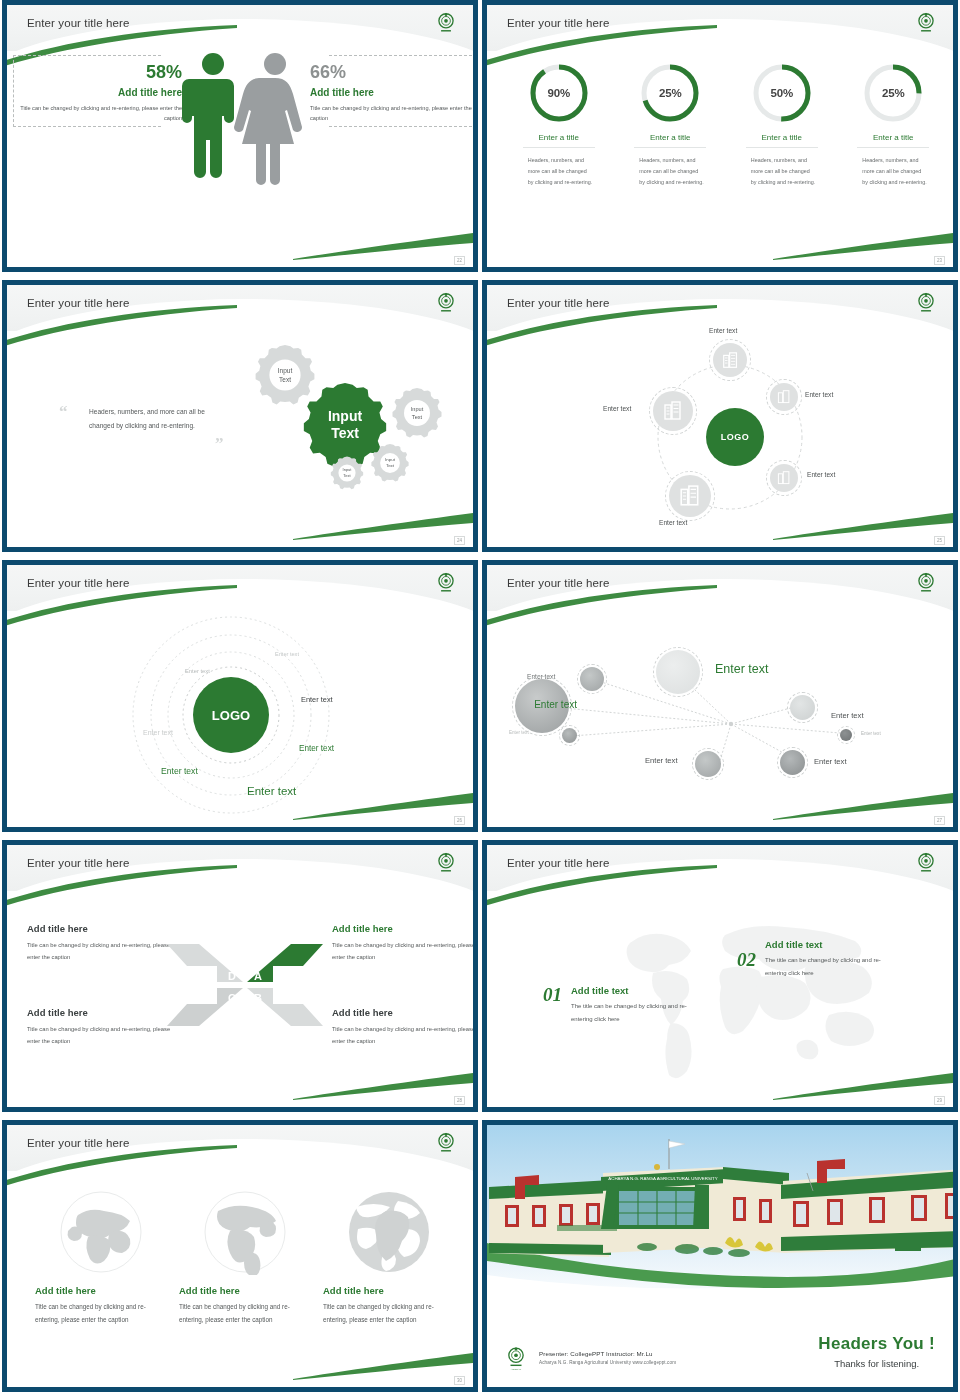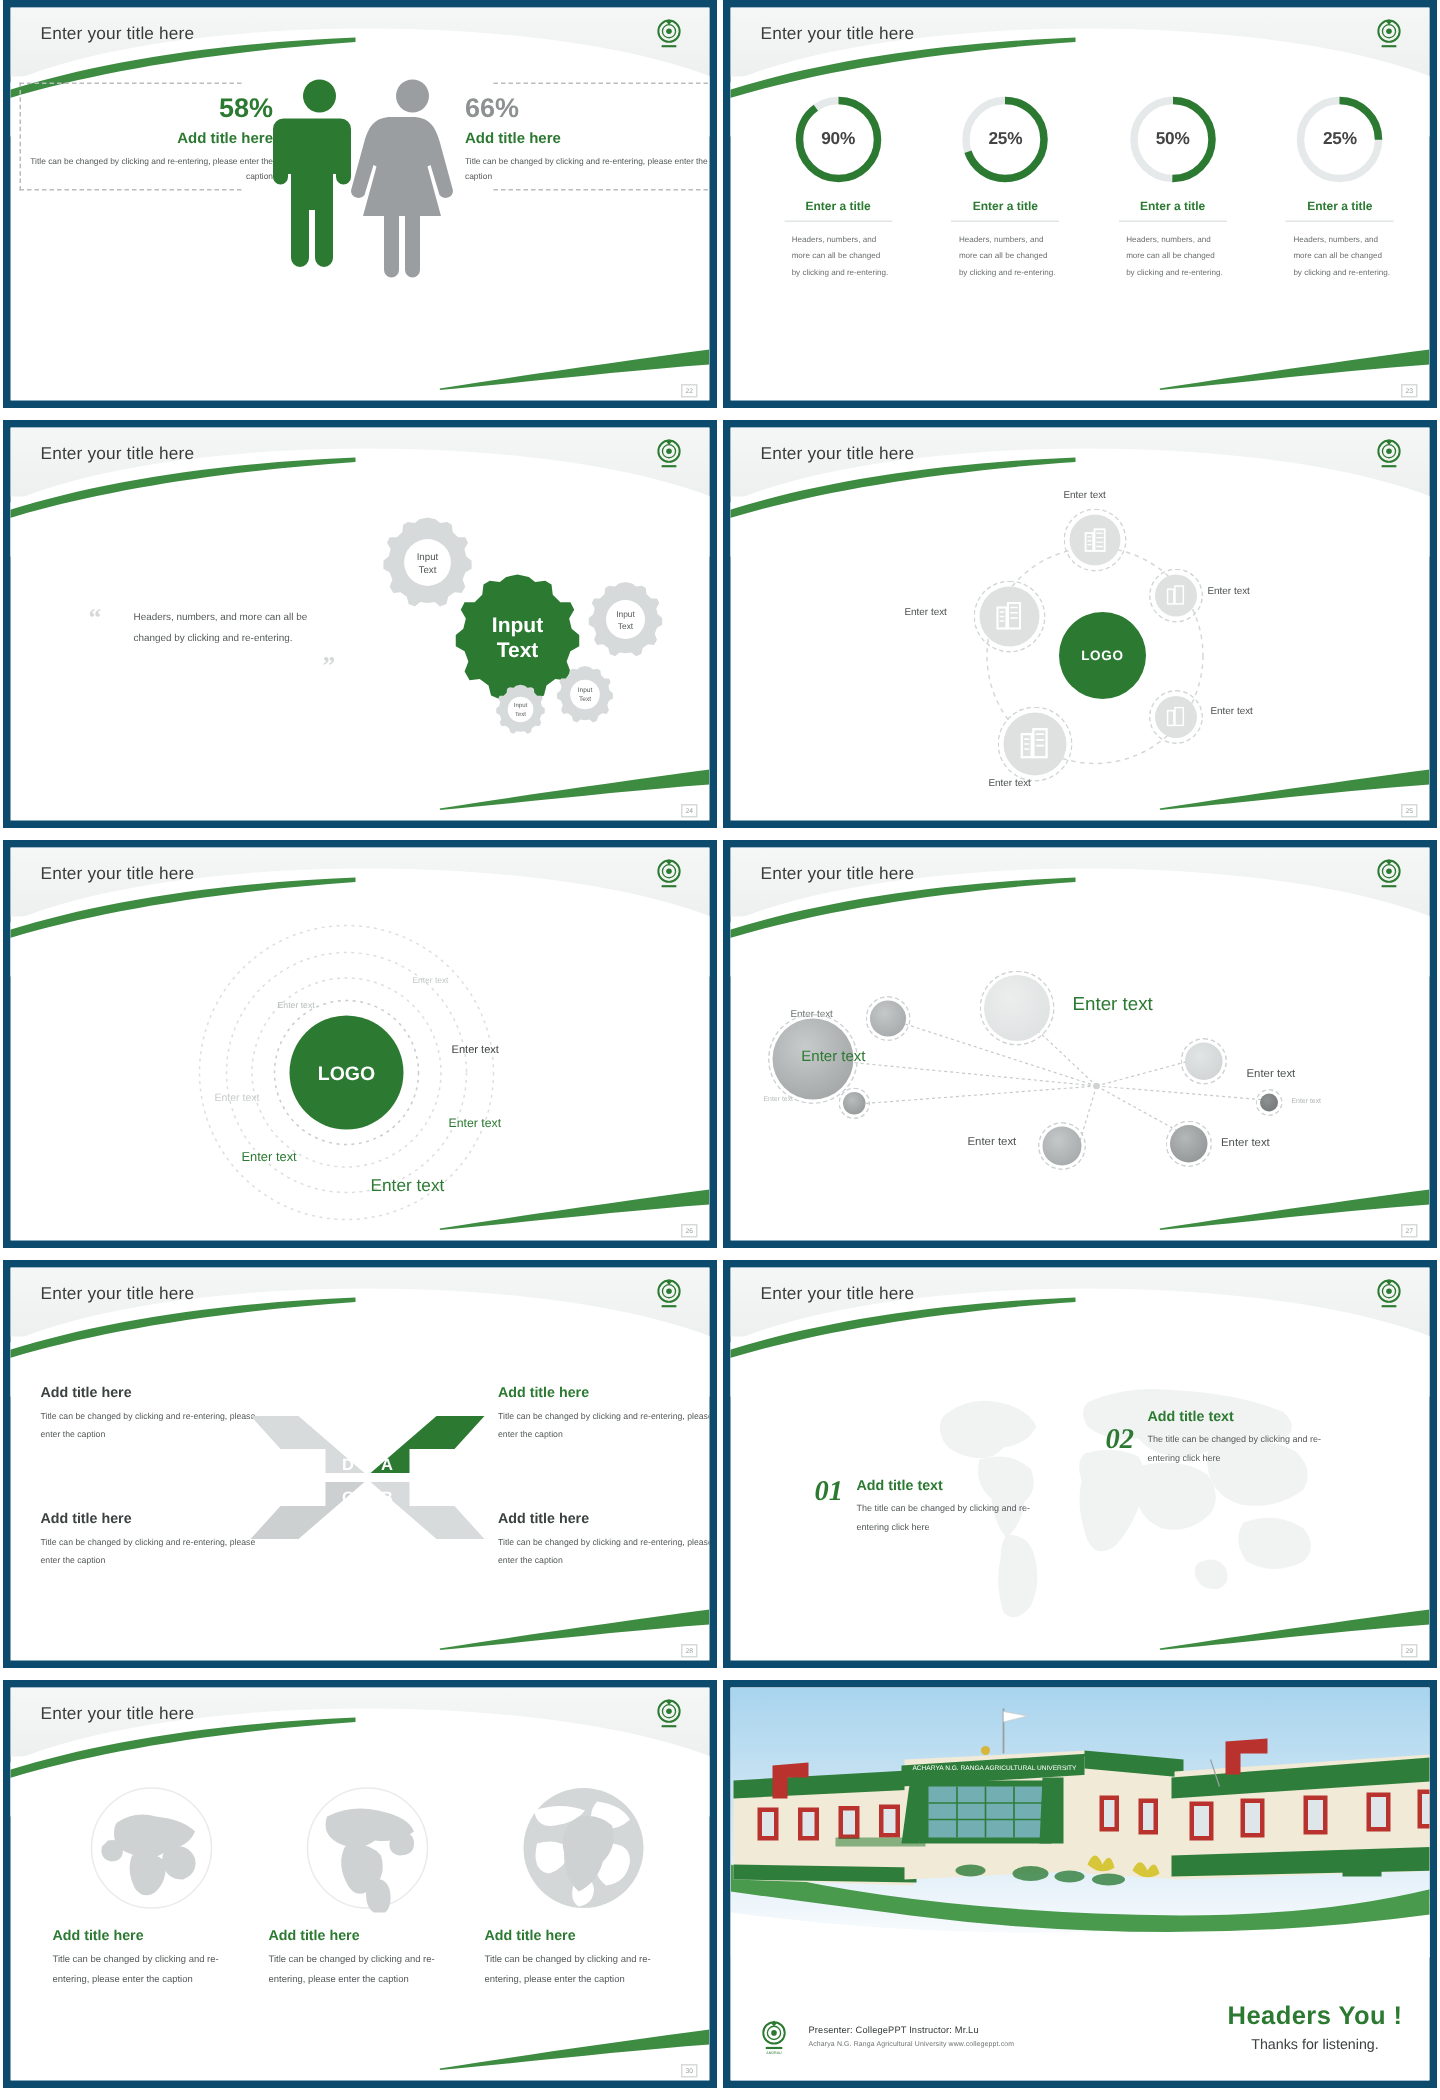--- a/index.html
+++ b/index.html
@@ -84,21 +84,21 @@
     position:absolute; left:24px; top:56px; width:430px;
     display:grid; grid-template-columns: repeat(4,1fr); gap:16px;
   }
   .s2-cell { text-align:center; }
   .s2-ring { width:64px; height:64px; margin:0 auto; position:relative; }
   .s2-ring svg { display:block; }
   .s2-pct {
     position:absolute; inset:0; display:flex; align-items:center; justify-content:center;
     font-size: 11.5px; font-weight: bold; color:#444; letter-spacing:-.2px;
   }
-  .s2-t { margin-top:8px; font-size:8px; font-weight:bold; color:#2c7a32; }
+  .s2-t { margin-top:8px; font-size:8px; font-weight:normal; color:#2c7a32; }
   .s2-rule { width:72px; height:1px; background:#e2e5e5; margin:5px auto 7px; }
   .s2-c { font-size:5.4px; line-height:2; color:#6b6f70; width:70px; margin:0 auto; text-align:left; padding-left:4px; }
   .s3-text { position:absolute; left:82px; top:120px; width:140px; font-size:6.6px; line-height:2.1; color:#55595a; }
   .s3-q1 { position:absolute; left:52px; top:118px; font-size:17px; font-weight:bold; color:#d5d8d8; line-height:1; font-family:"Liberation Serif",serif; }
   .s3-q2 { position:absolute; left:208px; top:150px; font-size:17px; font-weight:bold; color:#d5d8d8; line-height:1; font-family:"Liberation Serif",serif; }
   .s3-gears { position:absolute; left:220px; top:40px; width:240px; height:190px;text-align:center; }
 
   
   .s4-stage { position:absolute; left:0; top:44px; width:476px; height:220px; }
   .s4-lab { position:absolute; font-size:6.6px; color:#4d5152; white-space:nowrap; }

